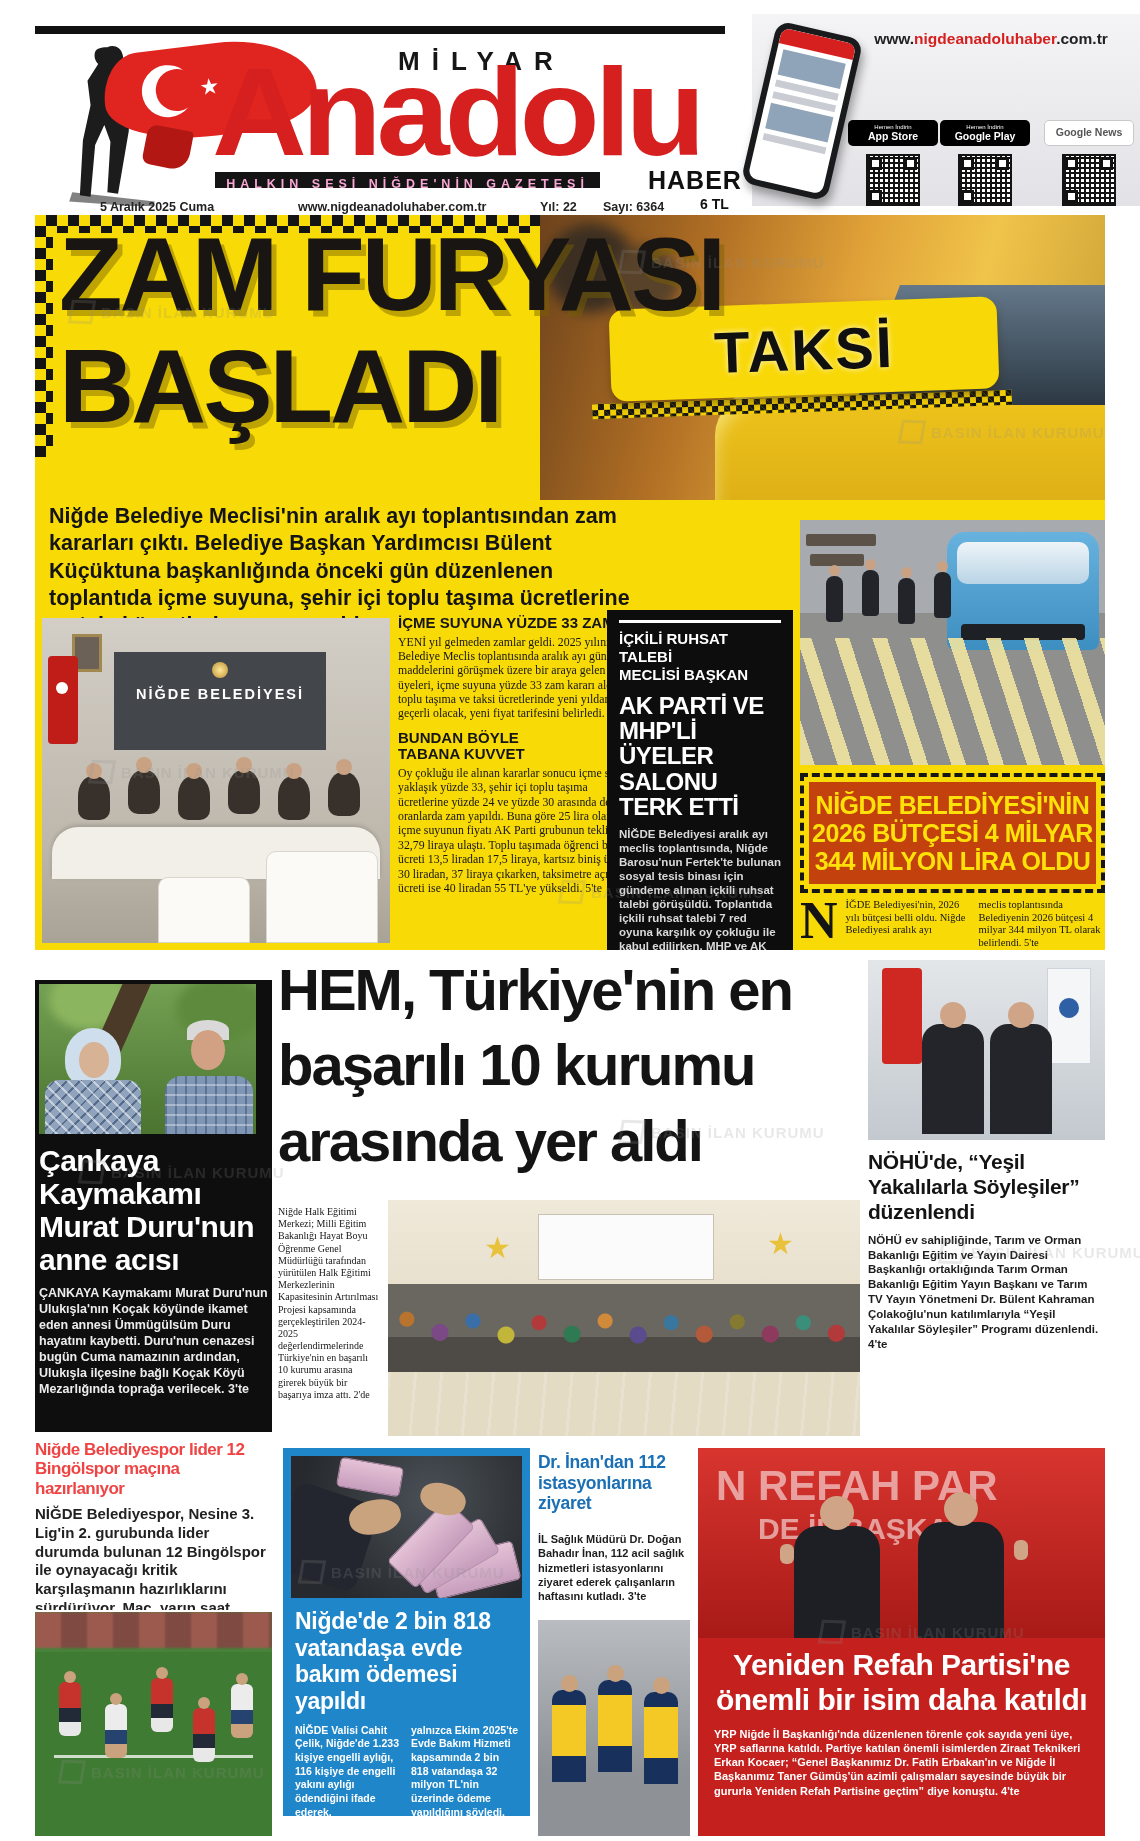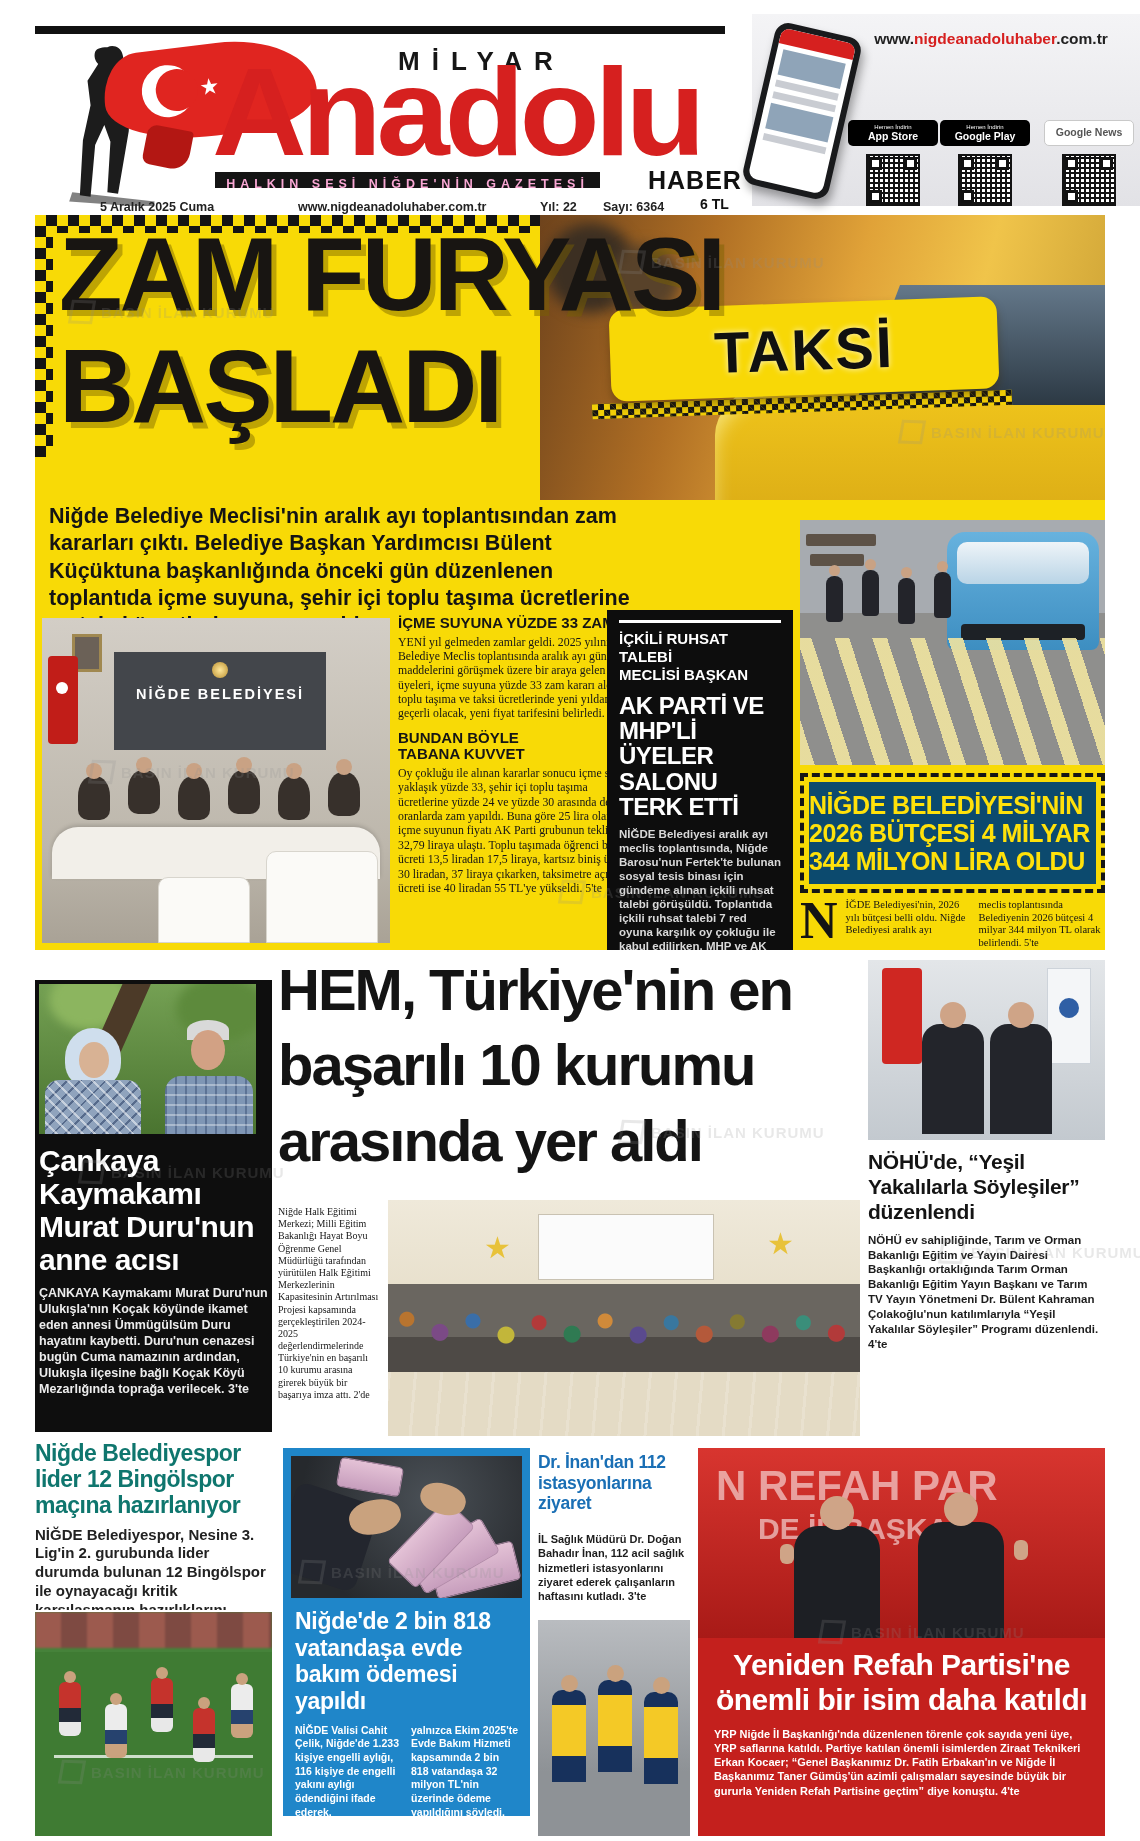--- a/index.html
+++ b/index.html
@@ -119,21 +119,21 @@
   #bus{position:absolute;right:6px;top:12px;width:152px;height:118px;background:linear-gradient(#67b2de,#3d8ec1);
       border-radius:18px 18px 8px 8px}
   #bus .glass{position:absolute;left:10px;top:10px;width:132px;height:42px;background:linear-gradient(#eef4f8,#b9d4e6);border-radius:10px}
   #bus .grill{position:absolute;left:14px;bottom:10px;width:124px;height:16px;background:#1d2126;border-radius:4px}
   .awning{position:absolute;background:#5d5247;height:12px;border-radius:2px}
   #crosswalk{position:absolute;left:0;bottom:0;width:100%;height:52%;
       background:repeating-linear-gradient(72deg,rgba(240,228,160,.9) 0 14px,rgba(140,140,135,0) 14px 36px)}
   .bperson{position:absolute;width:17px;height:46px;background:#23242a;border-radius:8px 8px 4px 4px}
   .bperson::before{content:"";position:absolute;left:3px;top:-11px;width:11px;height:11px;border-radius:50%;background:#c9a284}
   #budget-box{left:765px;top:558px;width:305px;height:120px;border:4px dashed #161616;background:#f8da06;padding:5px}
-  #budget-box .bb-in{width:100%;height:100%;background:#0c4a6e;display:flex;flex-direction:column;align-items:flex-start;justify-content:center}
+  #budget-box .bb-in{width:100%;height:100%;background:#c2410c;display:flex;flex-direction:column;align-items:center;justify-content:center}
   .bb-line{color:#ffe10a;font-size:25px;font-weight:900;line-height:1.13;letter-spacing:-.5px;white-space:nowrap}
   #budget-body{left:765px;top:684px;width:305px;height:50px;display:flex;gap:8px;overflow:hidden;color:#141414}
   #budget-body .drop{font-family:"Liberation Serif",serif;font-size:52px;font-weight:900;line-height:.85;flex:none}
   #budget-body p{font-family:"Liberation Serif",serif;font-size:10.5px;line-height:1.2;width:125px}
 
   
   #kaymakam-card{left:35px;top:980px;width:237px;height:452px;background:#0e0e0e;padding:4px;overflow:hidden}
   #garden-photo{position:relative;width:217px;height:150px;background:linear-gradient(#74a053,#4a7430);overflow:hidden}
   #garden-photo .trunk{position:absolute;left:66px;top:-18px;width:26px;height:120px;background:#4c3a28;transform:rotate(24deg);border-radius:10px}
   #garden-photo .leaf{position:absolute;border-radius:50%;filter:blur(5px)}
@@ -181,21 +181,21 @@
   #nohu-photo .flag-l{position:absolute;left:14px;top:8px;width:40px;height:96px;background:#cf2722;border-radius:4px}
   #nohu-photo .flag-r{position:absolute;right:14px;top:8px;width:44px;height:96px;background:#f4f6f8;border:1px solid #cdd3da}
   #nohu-photo .seal{position:absolute;right:26px;top:38px;width:20px;height:20px;border-radius:50%;background:#2f5fa5}
   .suit{position:absolute;width:62px;height:110px;background:#23252b;border-radius:18px 18px 0 0}
   .suit::before{content:"";position:absolute;left:18px;top:-22px;width:26px;height:26px;border-radius:50%;background:#cfa487}
   #nohu-hl{font-size:21px;font-weight:900;line-height:1.2;color:#141414;margin-top:9px;letter-spacing:-.3px}
   #nohu-body{font-size:11.5px;font-weight:700;line-height:1.3;color:#1d1d1d;margin-top:8px}
 
   
   #spor-story{left:35px;top:1440px;width:237px;height:170px;overflow:hidden}
-  #spor-hl{font-size:23px;font-weight:900;line-height:1.14;color:#0f766e;letter-spacing:-.5px}
+  #spor-hl{font-size:17px;font-weight:900;line-height:1.14;color:#ef4444;letter-spacing:-.5px}
   #spor-body{font-size:15px;font-weight:700;line-height:1.25;color:#222;margin-top:7px}
   #spor-photo{left:35px;top:1612px;width:237px;height:224px;background:linear-gradient(#46823a 0 18%,#3f7b33 18% 100%)}
   #spor-photo .stand{position:absolute;left:0;top:0;width:100%;height:36px;background:
       repeating-linear-gradient(90deg,#9c5a4e 0 26px,#7e4a42 26px 52px);filter:blur(1px)}
   #spor-photo .line{position:absolute;left:8%;top:64%;width:84%;height:3px;background:rgba(255,255,255,.75)}
   .player{position:absolute;width:22px;height:54px;border-radius:6px;
       background:linear-gradient(#c5332c 0 48%,#222a38 48% 74%,#e8e8e8 74%)}
   .player::before{content:"";position:absolute;left:5px;top:-11px;width:12px;height:12px;border-radius:50%;background:#caa27e}
   .player.alt{background:linear-gradient(#ececec 0 48%,#26426e 48% 74%,#caa27e 74%)}
 

